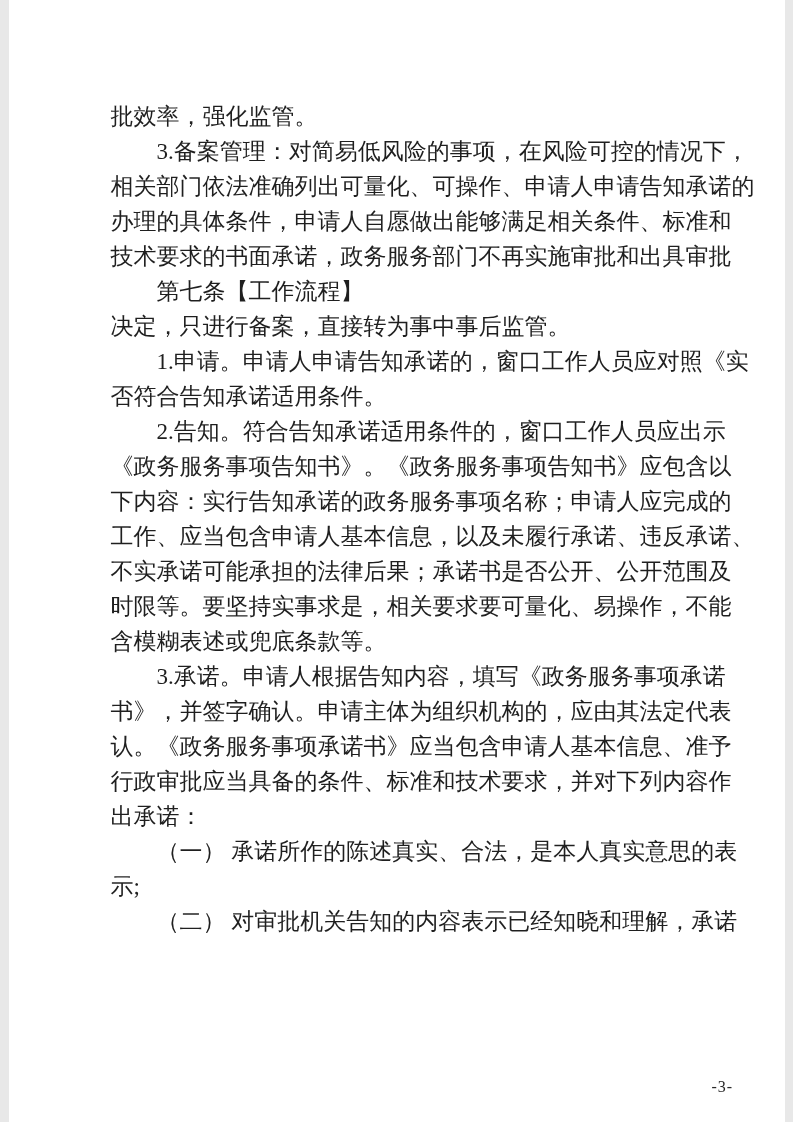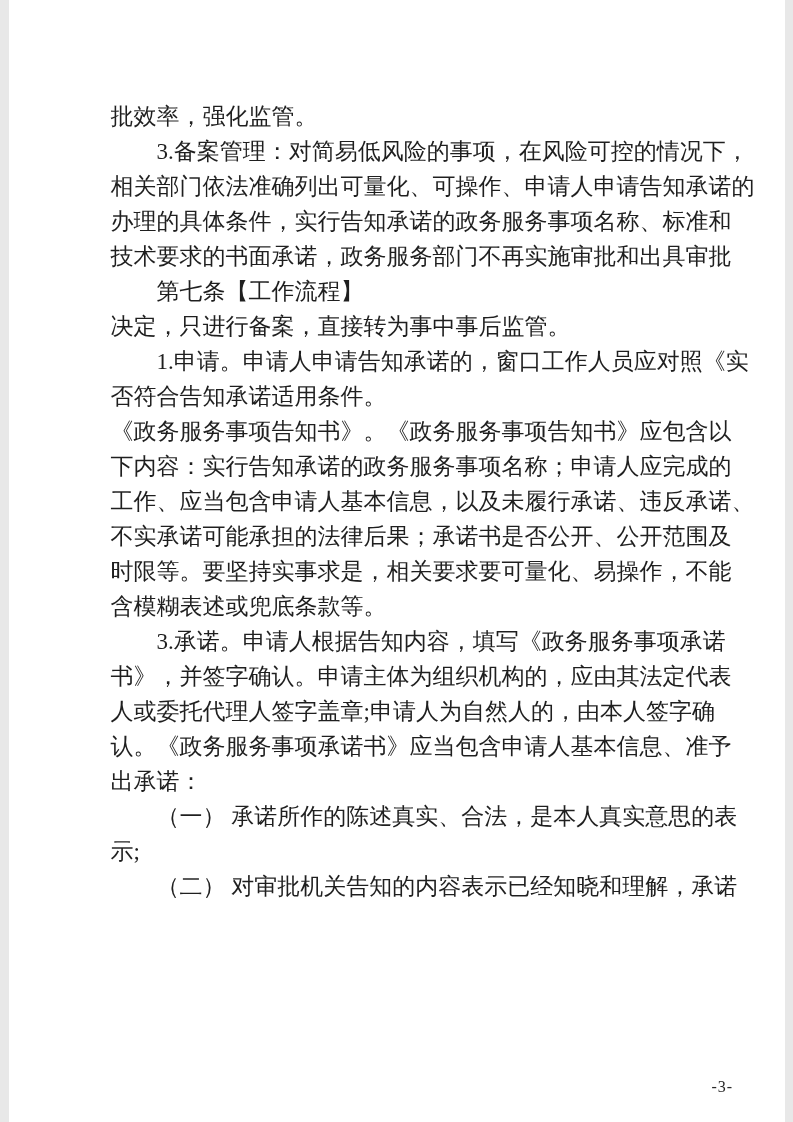--- a/index.html
+++ b/index.html
@@ -42,35 +42,36 @@
   }
 </style>
 </head>
 <body>
 
 <div class="page">
   <div class="text-block" id="document-body">
       <div class="line">批效率，强化监管。</div>
       <div class="line">　　3.备案管理：对简易低风险的事项，在风险可控的情况下，</div>
       <div class="line">相关部门依法准确列出可量化、可操作、申请人申请告知承诺的</div>
-      <div class="line">办理的具体条件，实行告知承诺的政务服务事项名称、标准和</div>
+      <div class="line">办理的具体条件，申请人自愿做出能够满足相关条件、标准和</div>
       <div class="line">技术要求的书面承诺，政务服务部门不再实施审批和出具审批</div>
       <div class="line">　　第七条【工作流程】</div>
       <div class="line">决定，只进行备案，直接转为事中事后监管。</div>
       <div class="line">　　1.申请。申请人申请告知承诺的，窗口工作人员应对照《实</div>
       <div class="line">否符合告知承诺适用条件。</div>
+      <div class="line">　　2.告知。符合告知承诺适用条件的，窗口工作人员应出示</div>
       <div class="line">《政务服务事项告知书》。《政务服务事项告知书》应包含以</div>
       <div class="line">下内容：实行告知承诺的政务服务事项名称；申请人应完成的</div>
       <div class="line">工作、应当包含申请人基本信息，以及未履行承诺、违反承诺、</div>
       <div class="line">不实承诺可能承担的法律后果；承诺书是否公开、公开范围及</div>
       <div class="line">时限等。要坚持实事求是，相关要求要可量化、易操作，不能</div>
       <div class="line">含模糊表述或兜底条款等。</div>
       <div class="line">　　3.承诺。申请人根据告知内容，填写《政务服务事项承诺</div>
       <div class="line">书》，并签字确认。申请主体为组织机构的，应由其法定代表</div>
-      <div class="line">人或委托代理人签字盖章;申请人为自然人的，由本人签字确</div>
       <div class="line">认。《政务服务事项承诺书》应当包含申请人基本信息、准予</div>
+      <div class="line">行政审批应当具备的条件、标准和技术要求，并对下列内容作</div>
       <div class="line">出承诺：</div>
       <div class="line">　　（一） 承诺所作的陈述真实、合法，是本人真实意思的表</div>
       <div class="line">示;</div>
       <div class="line">　　（二） 对审批机关告知的内容表示已经知晓和理解，承诺</div>
     </div>
   <div class="page-number">-3-</div>
 </div>
 
 </body></html>

